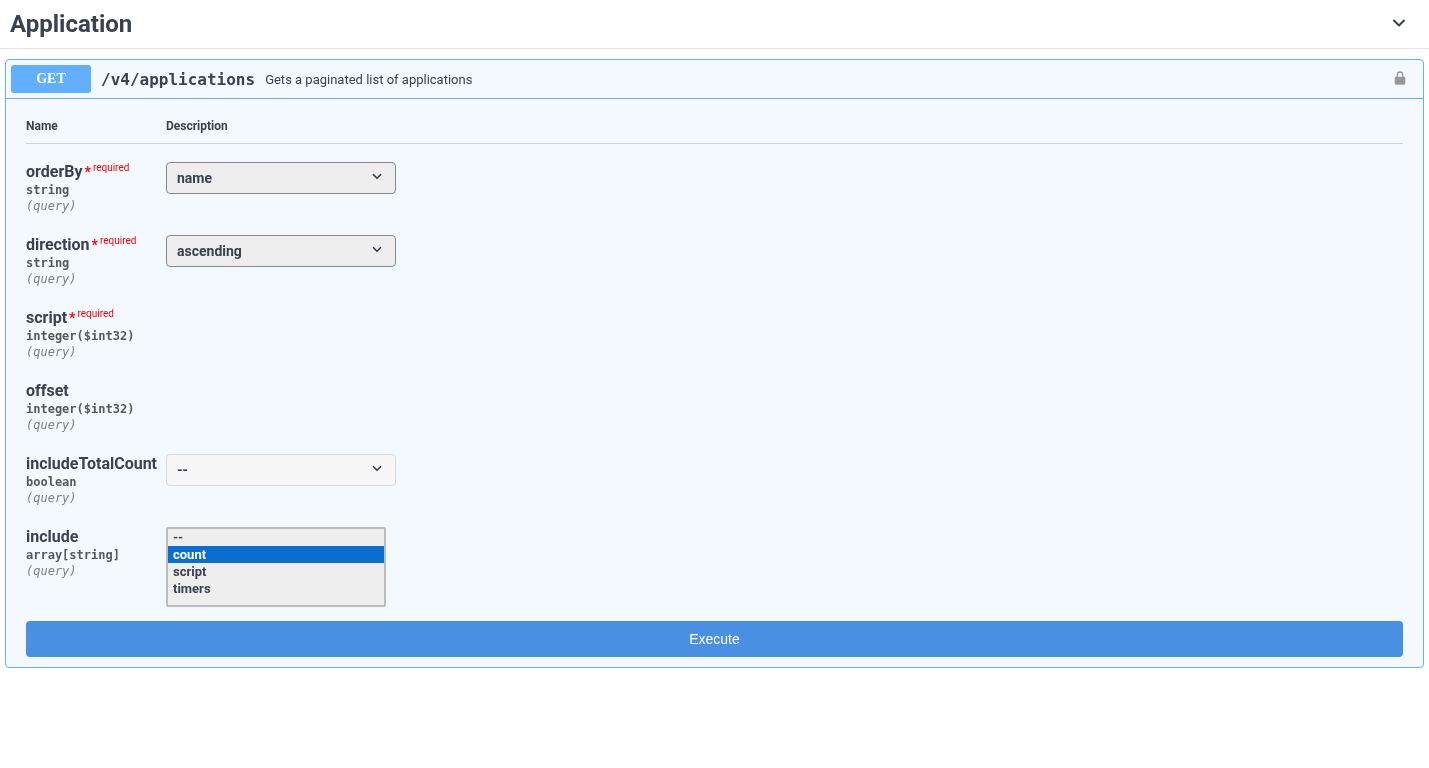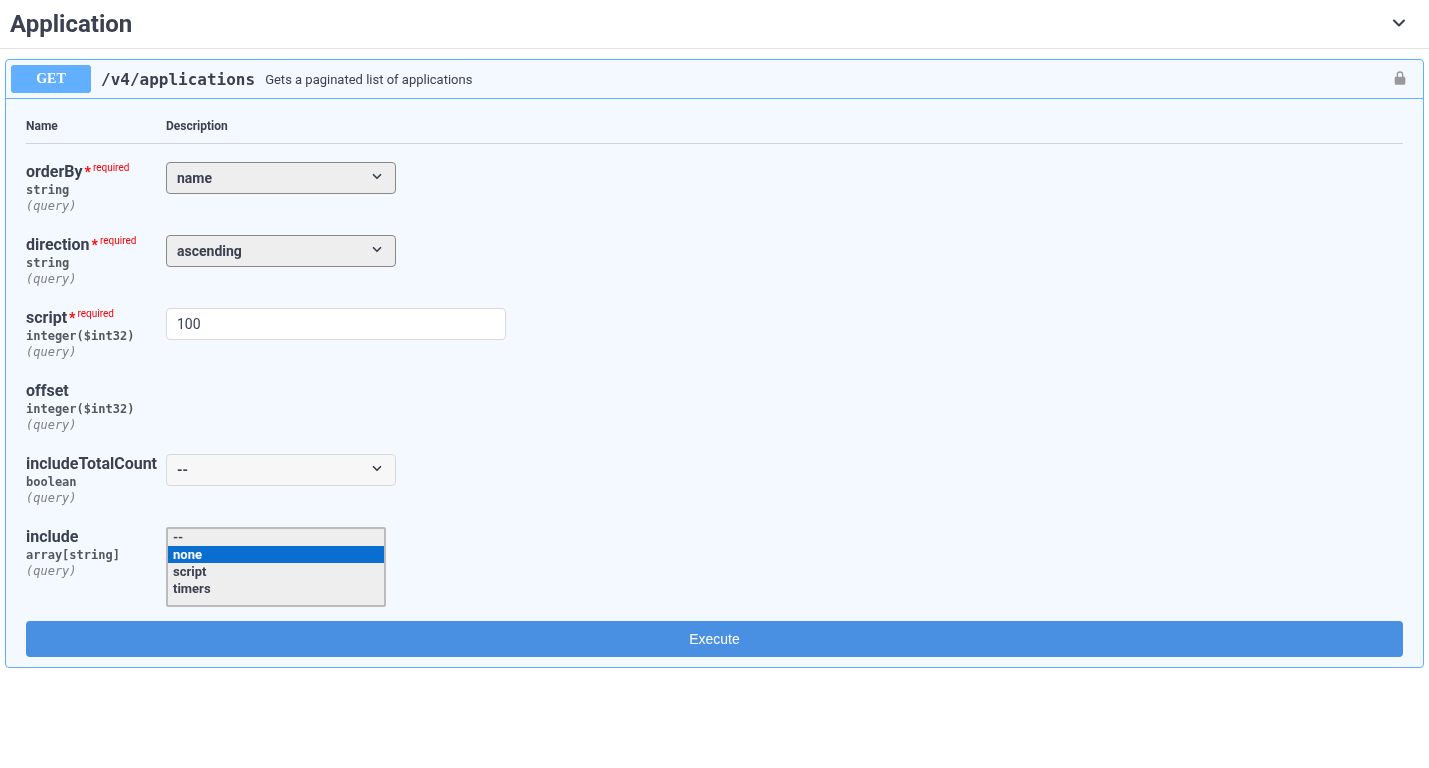--- a/index.html
+++ b/index.html
@@ -231,23 +231,20 @@
       </div>
 
       <div class="param-row">
         <div class="param-meta">
           <div>
             <span class="param-name">script</span><span class="req-star">*</span><span class="req-text">required</span>
           </div>
           <div class="param-type">integer($int32)</div>
           <div class="param-in">(query)</div>
         </div>
-        <div class="param-control">
-          <input class="txt" type="text" value="100" style="">
-        </div>
       </div>
 
       <div class="param-row">
         <div class="param-meta">
           <div><span class="param-name">offset</span></div>
           <div class="param-type">integer($int32)</div>
           <div class="param-in">(query)</div>
         </div>
       </div>
 
@@ -273,21 +270,21 @@
 
       <div class="param-row">
         <div class="param-meta">
           <div><span class="param-name">include</span></div>
           <div class="param-type">array[string]</div>
           <div class="param-in">(query)</div>
         </div>
         <div class="param-control">
           <div class="multi">
             <div class="opt">--</div>
-            <div class="opt selected">none</div>
+            <div class="opt selected">count</div>
             <div class="opt">script</div>
             <div class="opt">timers</div>
           </div>
         </div>
       </div>
 
     </div>
 
     <div class="execute-row">
       <button class="execute-btn">Execute</button>

